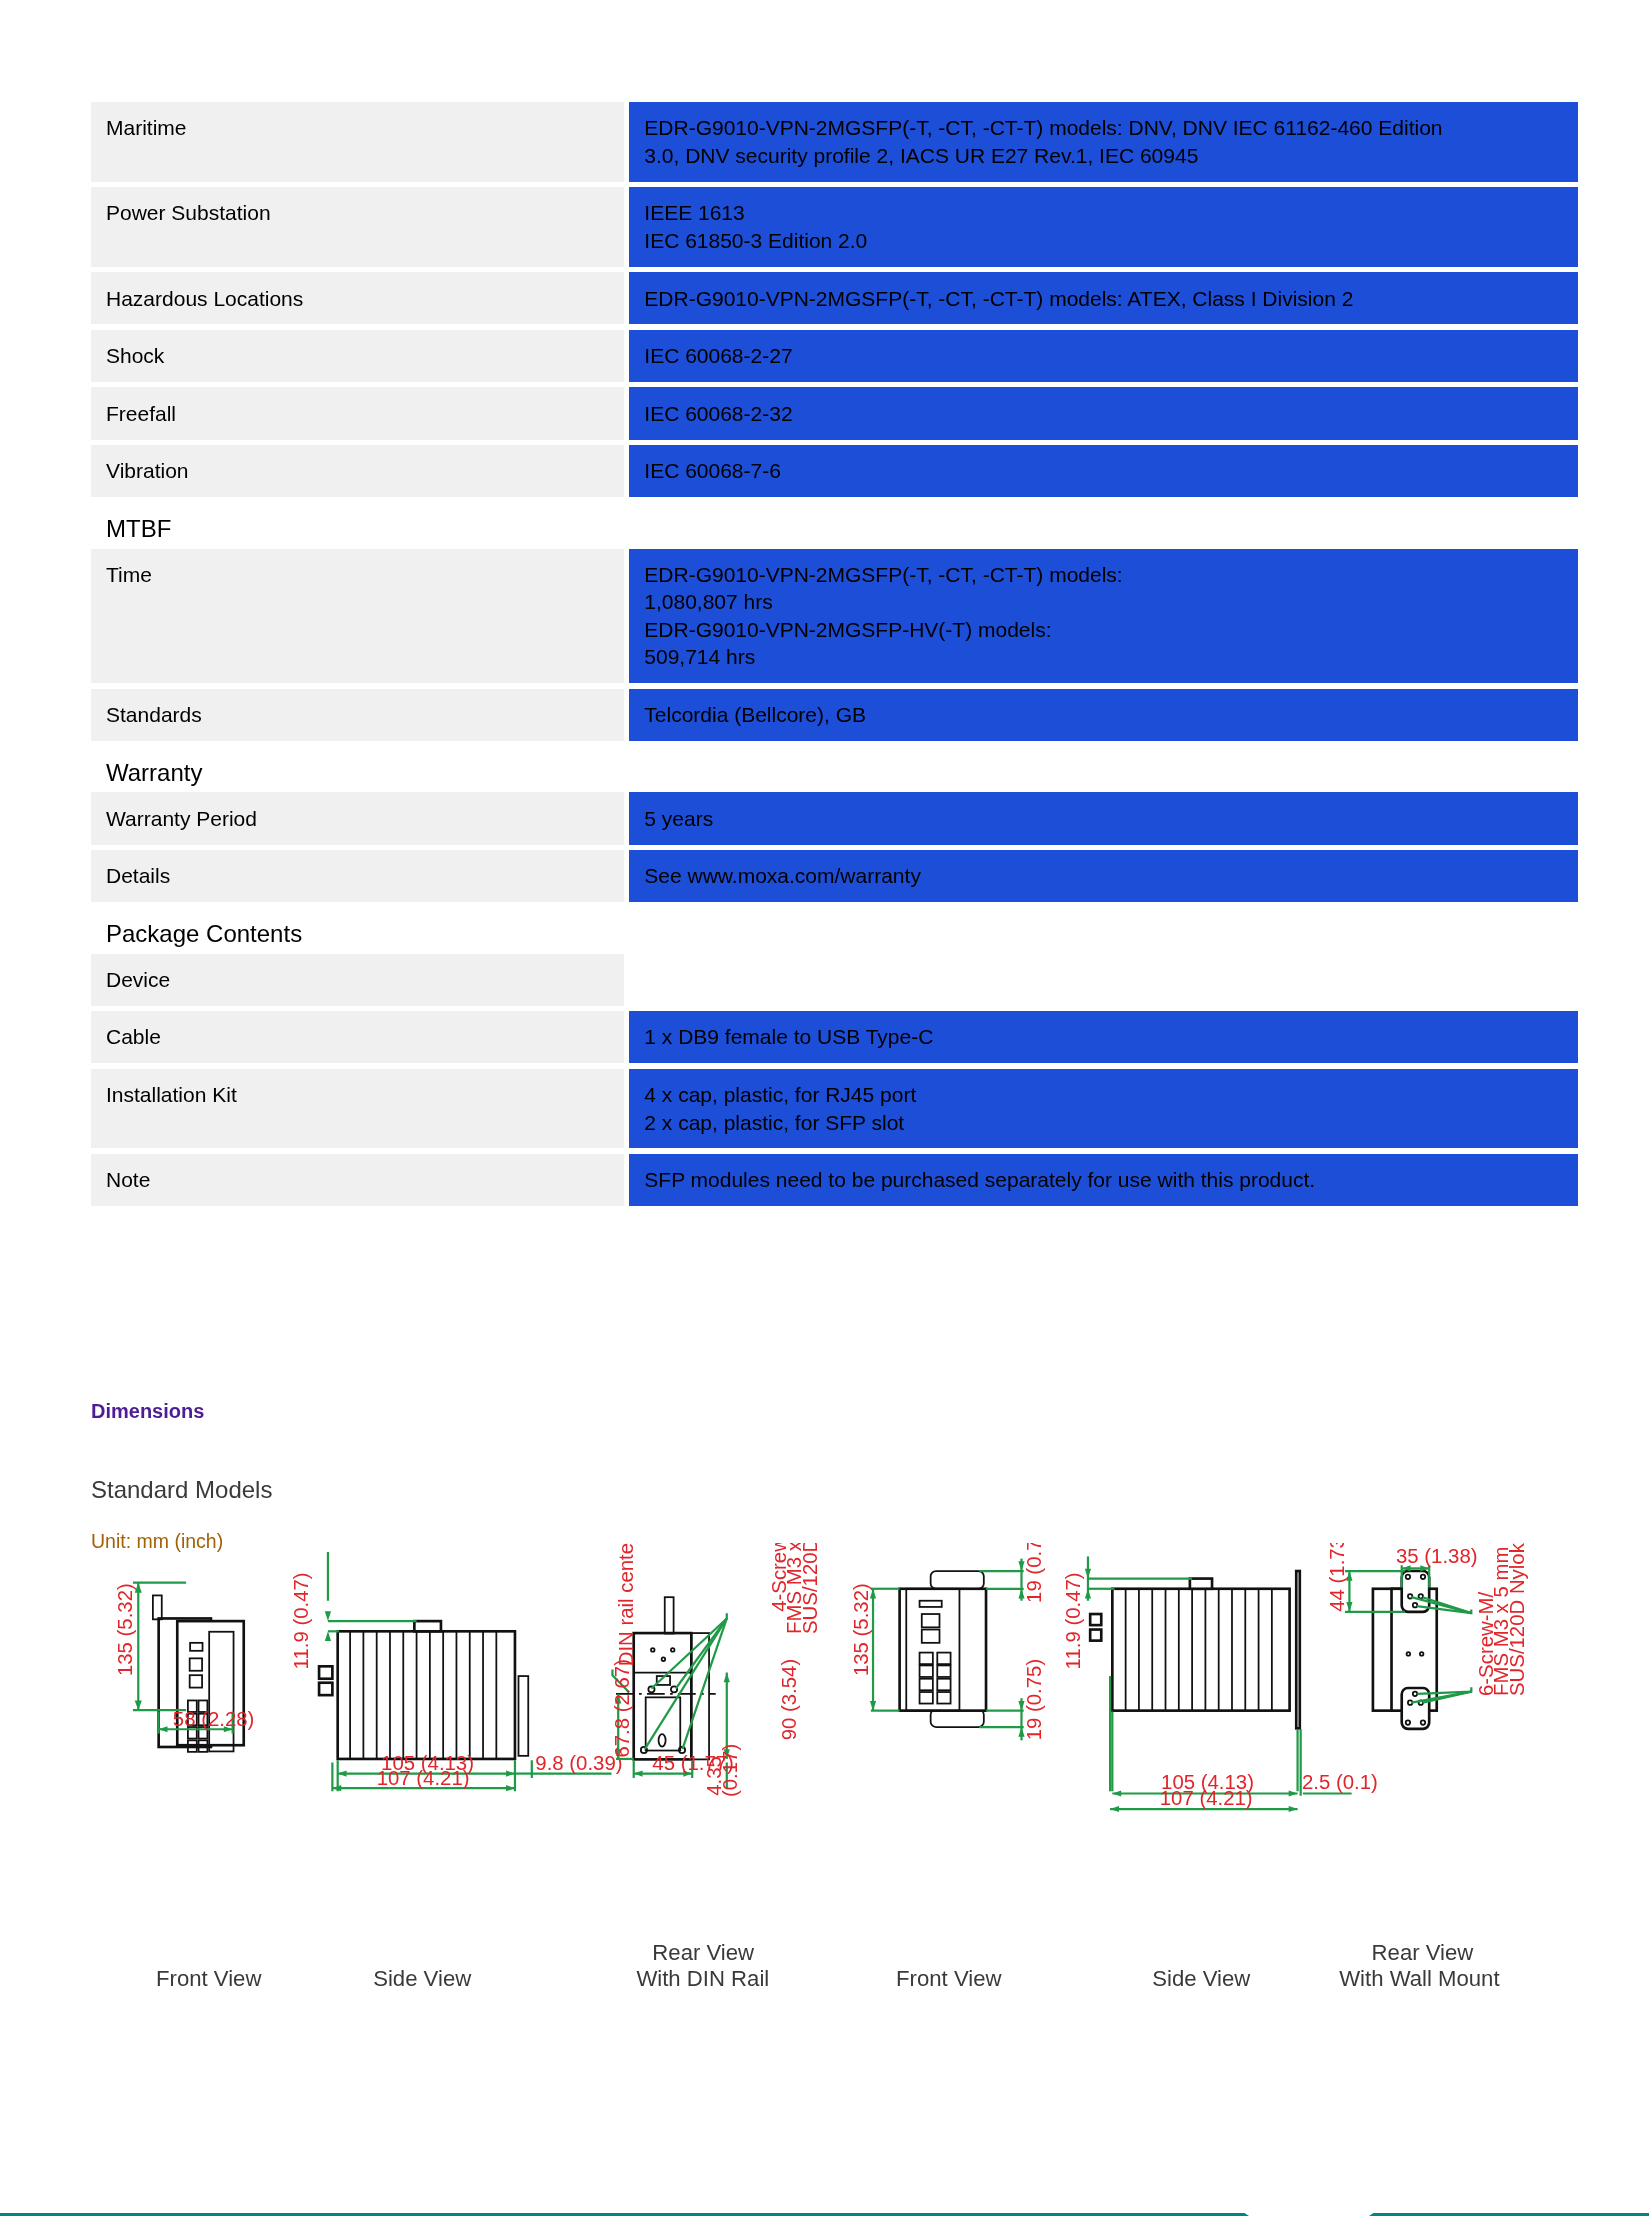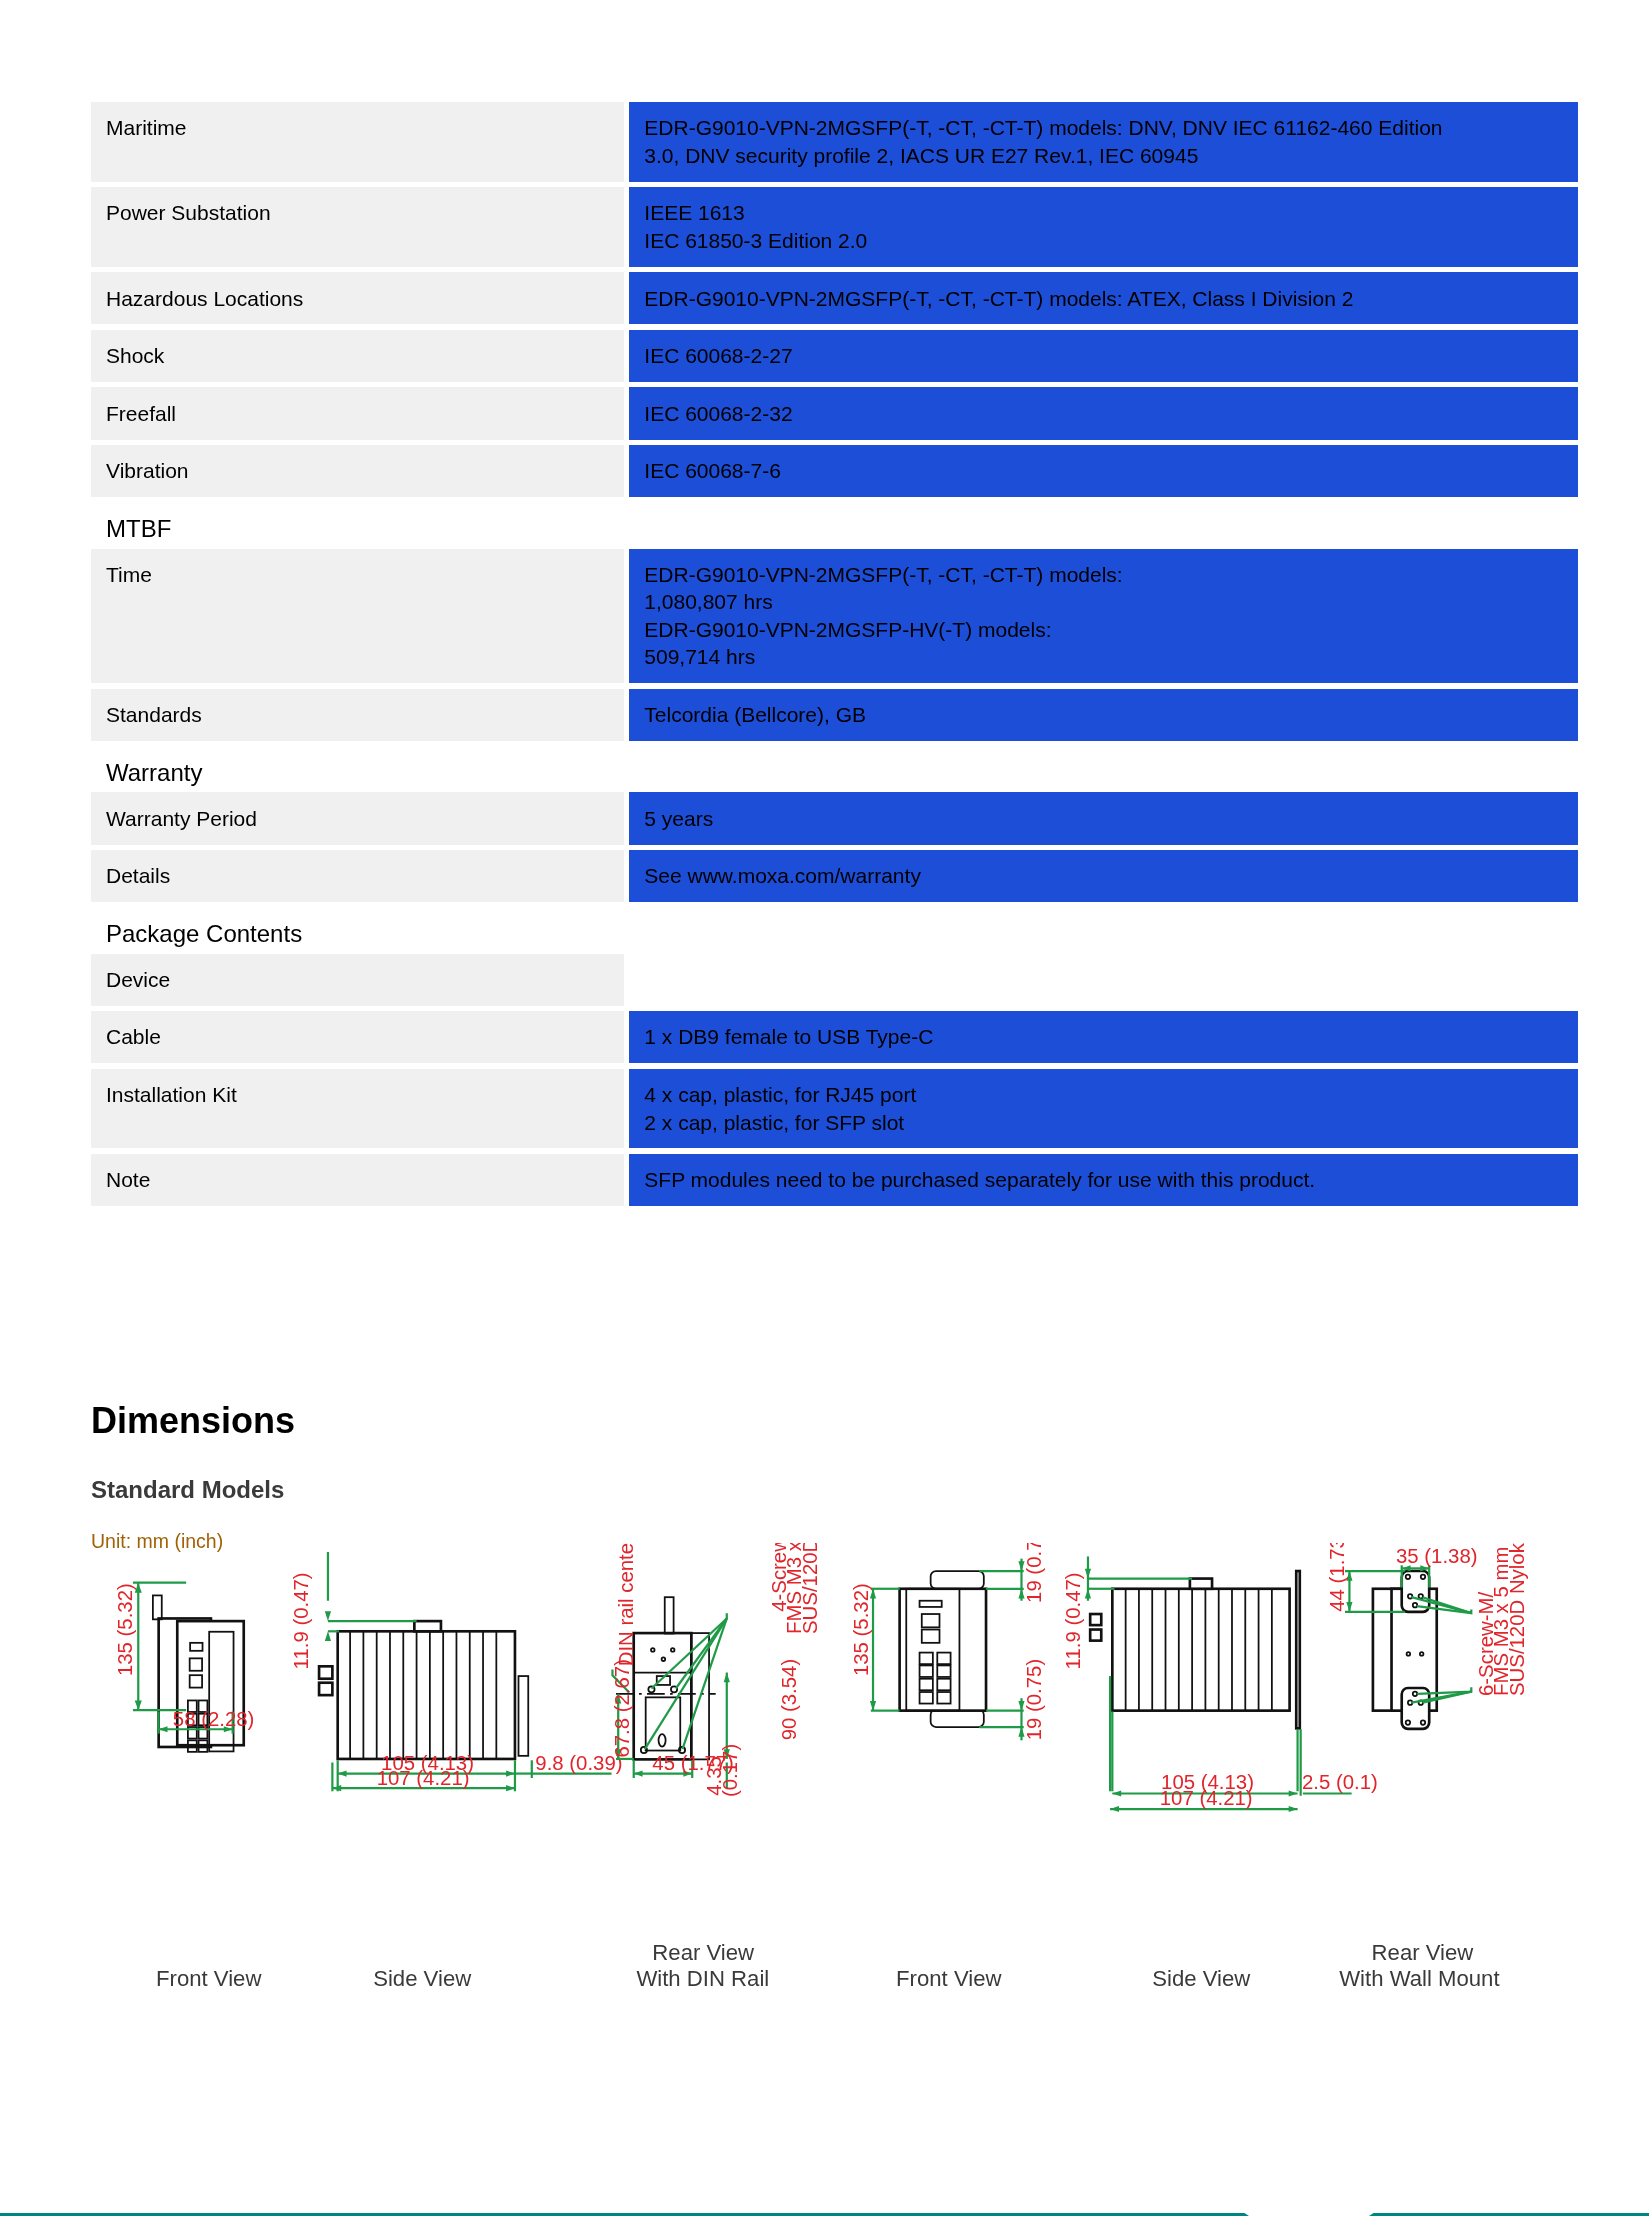--- a/index.html
+++ b/index.html
@@ -8,23 +8,23 @@
 
   .spec { position:absolute; left:91px; width:1487px; }
   .row { display:flex; margin-bottom:5.3px; }
   .cell-l { width:533px; background:#f0f0f0; box-sizing:border-box;
             padding:12.4px 15px; font-size:21px; line-height:27.5px; }
   .cell-r { flex:1; margin-left:5.3px; background:#1d4ed8; box-sizing:border-box;
             padding:12.4px 15px; font-size:21px; line-height:27.5px; }
   .cell-r div { white-space:nowrap; }
   .group-title { font-size:24px; line-height:27.5px; padding:12.4px 15px 6.2px 15px; }
 
-  .h-dim { position:absolute; left:91px; top:1400px; font-size:36px; font-weight:bold;
-           color:#000000; }
-  .h-std { position:absolute; left:91px; top:1476px; font-size:24px; font-weight:bold; color:#3a3a3a; }
+  .h-dim { position:absolute; left:91px; top:1400px; font-size:20px; font-weight:bold;
+           color:#4c1d95; }
+  .h-std { position:absolute; left:91px; top:1476px; font-size:24px; font-weight:normal; color:#3a3a3a; }
   .unit { position:absolute; left:91px; top:1530px; font-size:19.5px; color:#a16207; }
 
   .drawing { position:absolute; left:0; top:1543px; width:1649px; height:470px; }
   .drawing svg { position:absolute; left:0; top:0; }
   .dim { fill:#e0252b; font-family:"Liberation Sans", sans-serif; font-size:46px; }
   .cap { fill:#3a3a3a; font-family:"Liberation Sans", sans-serif; font-size:50px; }
   .gl { stroke:#1f9a47; stroke-width:5; fill:none; }
   .ga { fill:#1f9a47; }
   .bk { stroke:#111; stroke-width:6; fill:#fff; }
   .bk2 { stroke:#111; stroke-width:4; fill:none; }

